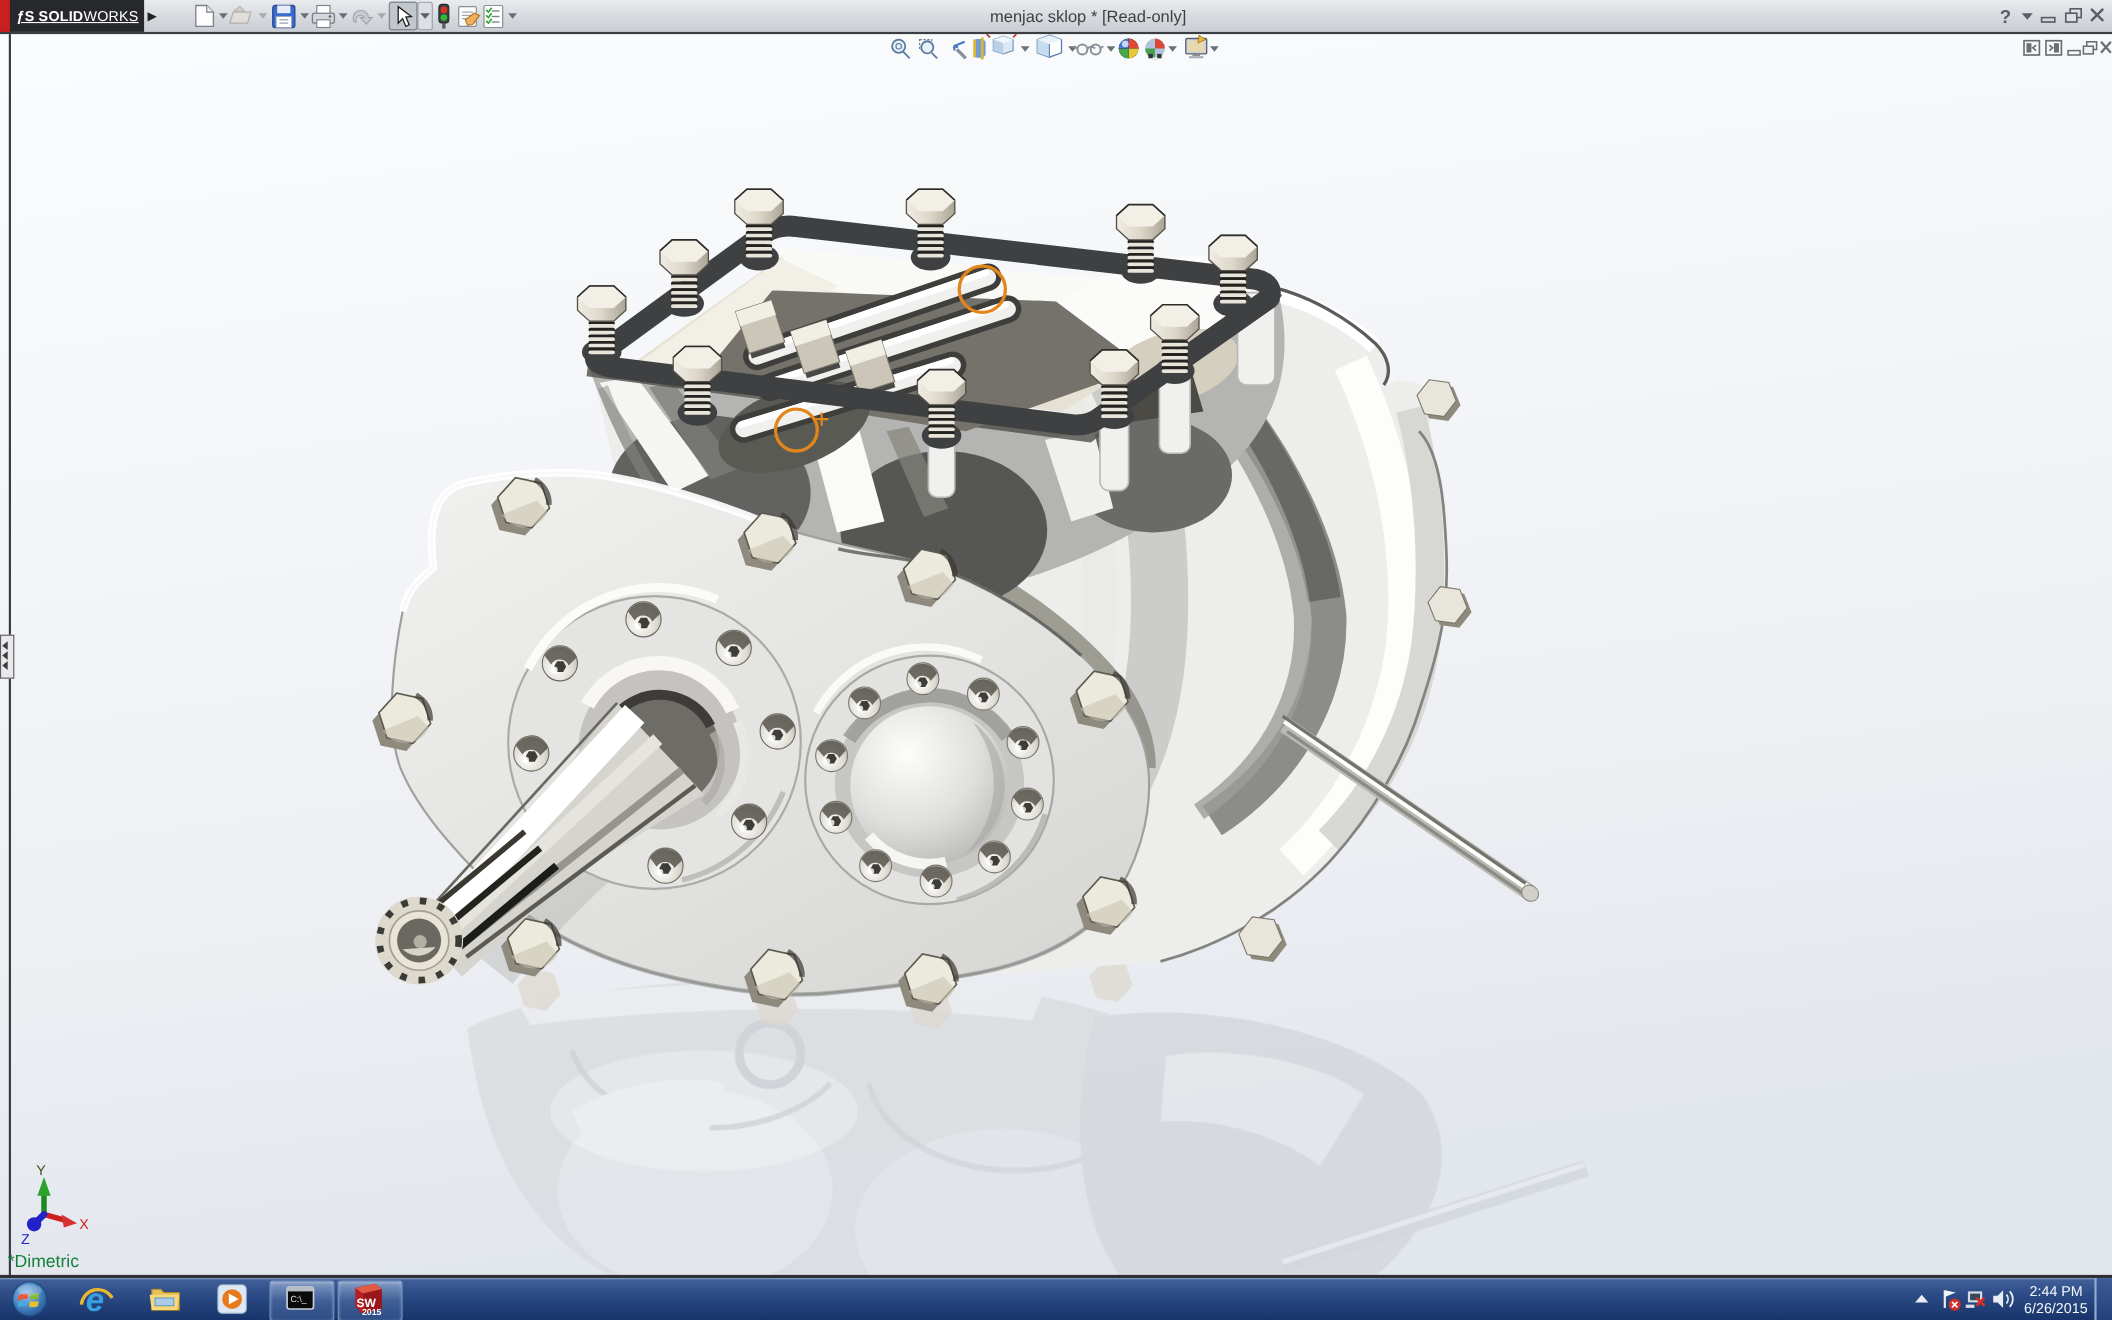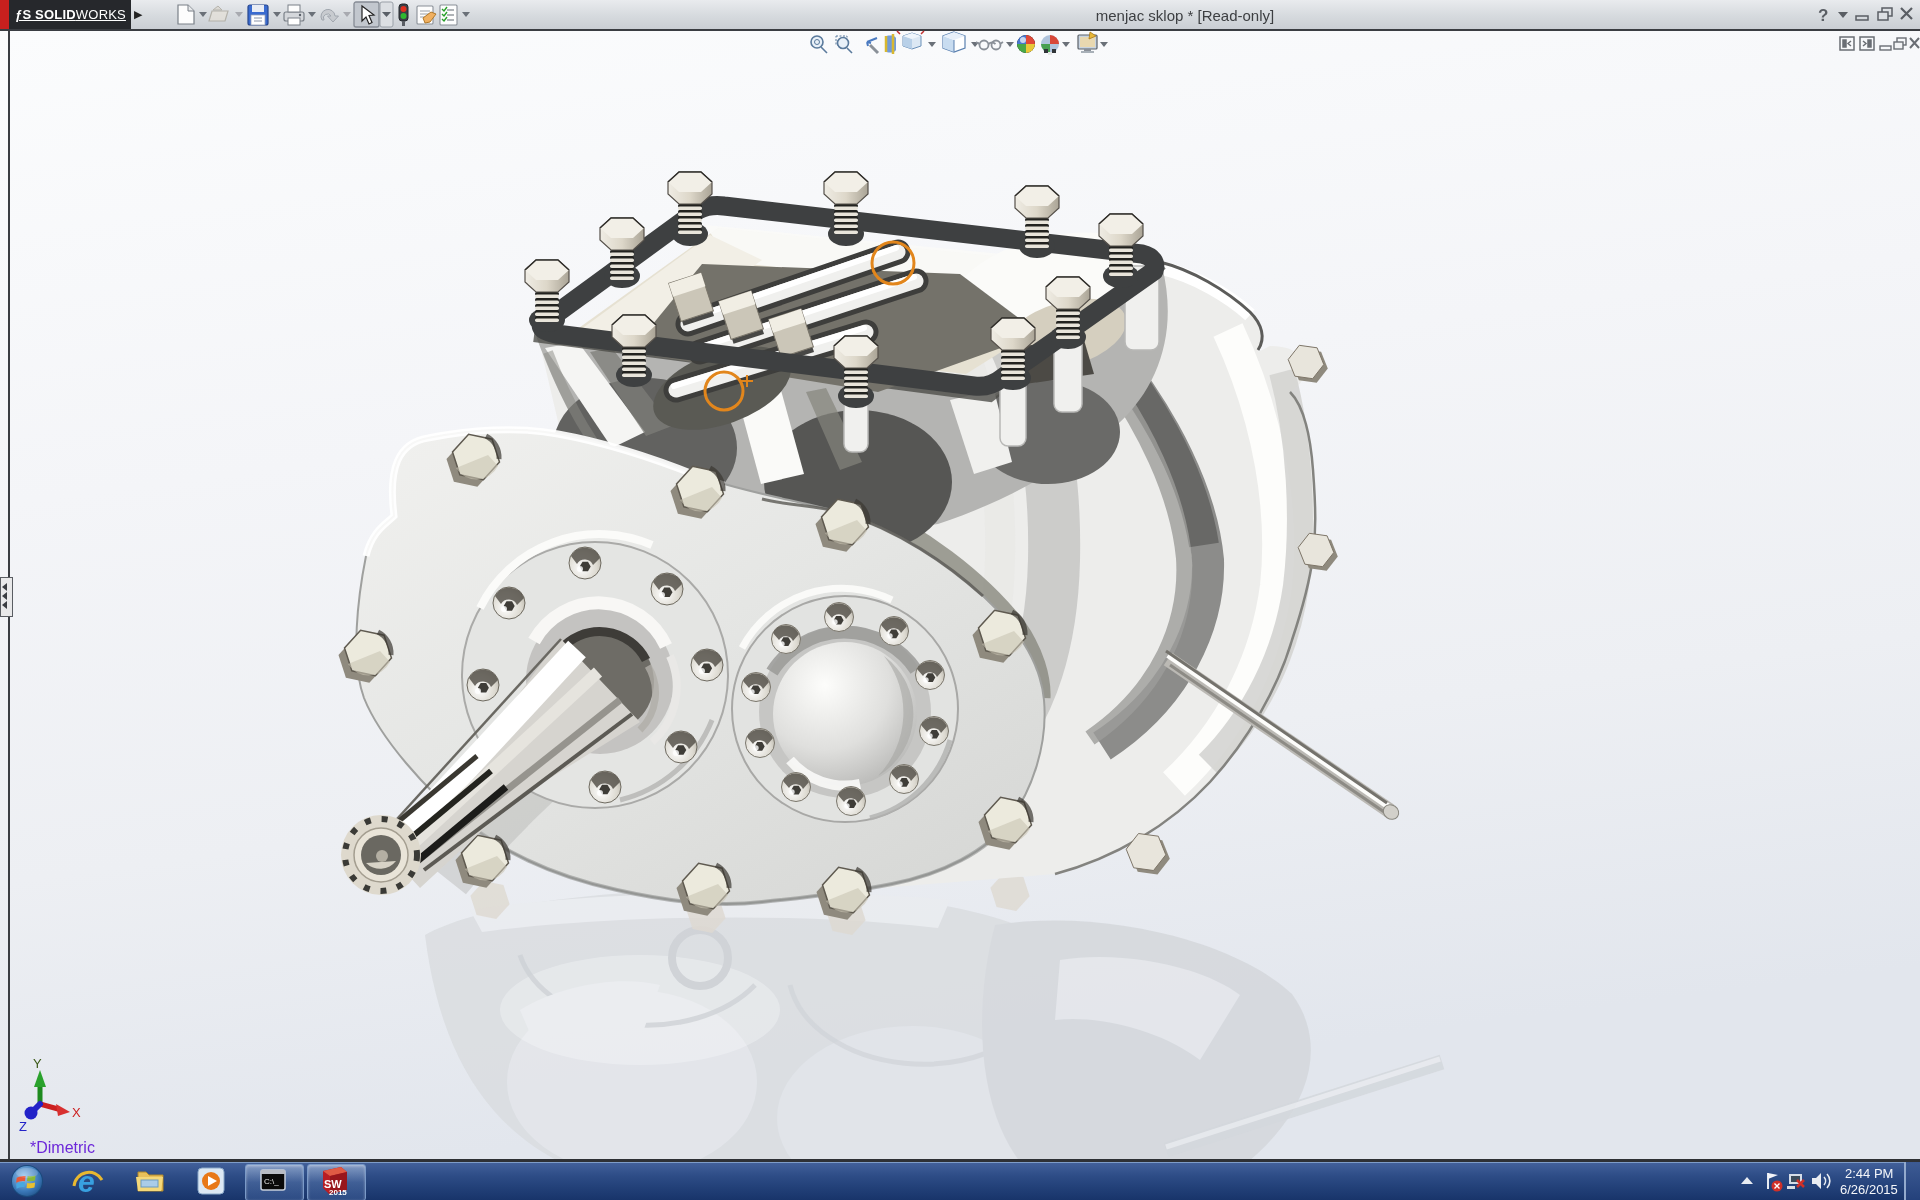--- a/index.html
+++ b/index.html
@@ -1,25 +1,25 @@
 <!DOCTYPE html>
 <html><head><meta charset="utf-8"><style>
 html,body{margin:0;padding:0;width:1920px;height:1200px;overflow:hidden;background:#fff;font-family:"Liberation Sans",sans-serif;}
 .abs{position:absolute;}
 #topbar{left:0;top:0;width:1920px;height:29px;background:linear-gradient(#e9ebee,#d6dade 55%,#caced4);}
 #topline{left:0;top:29px;width:1920px;height:2px;background:#3a3d42;}
 #logo{left:0;top:0;width:131px;height:29px;background:#26282c;}
 #redstrip{left:0;top:0;width:9px;height:29px;background:#c8201e;}
 #logotext{left:15px;top:7px;font-size:13px;color:#fff;letter-spacing:0.2px;text-decoration:underline;}
 #logoarrow{left:134px;top:8px;font-size:11px;color:#222;}
-#title{left:900px;top:7px;width:570px;text-align:center;font-size:15px;color:#3d3f42;}
+#title{left:900px;top:7px;width:570px;font-size:15px;color:#3d3f42;}
 #leftline{left:8px;top:31px;width:2px;height:1129px;background:#3a3d42;}
 #lefttab{left:0;top:577px;width:11px;height:38px;background:#e9e9ea;border:1px solid #5a5d62;}
 #botline{left:0;top:1159px;width:1920px;height:3px;background:#2e3034;}
-#dimetric{left:30px;top:1139px;font-size:16px;color:#6d28d9;}
+#dimetric{left:7px;top:1139px;font-size:16px;color:#15803d;}
 #taskbar{left:0;top:1162px;width:1920px;height:38px;background:linear-gradient(#44619b,#2e4d87 35%,#234179 65%,#18346a);}
 #taskhl{left:0;top:1162px;width:1920px;height:1px;background:#7e9cc8;}
 #showdesk{left:1904px;top:1162px;width:16px;height:38px;background:linear-gradient(#3d5b94,#24417b);border-left:2px solid #93aacd;}
 .tbtn{position:absolute;top:1164px;width:57px;height:35px;border:1px solid #7a9ac8;border-radius:3px;background:linear-gradient(rgba(200,218,242,.5),rgba(130,162,212,.28) 50%,rgba(80,115,176,.38));box-shadow:inset 0 1px 3px rgba(255,255,255,.4);}
 svg text{font-family:"Liberation Sans",sans-serif;}
 </style></head>
 <body>
 <svg class="abs" style="left:0;top:0" width="1920" height="1200" viewBox="0 0 1920 1200">
 <defs>
 <linearGradient id="bgg" x1="0" y1="0" x2="0.22" y2="1">

